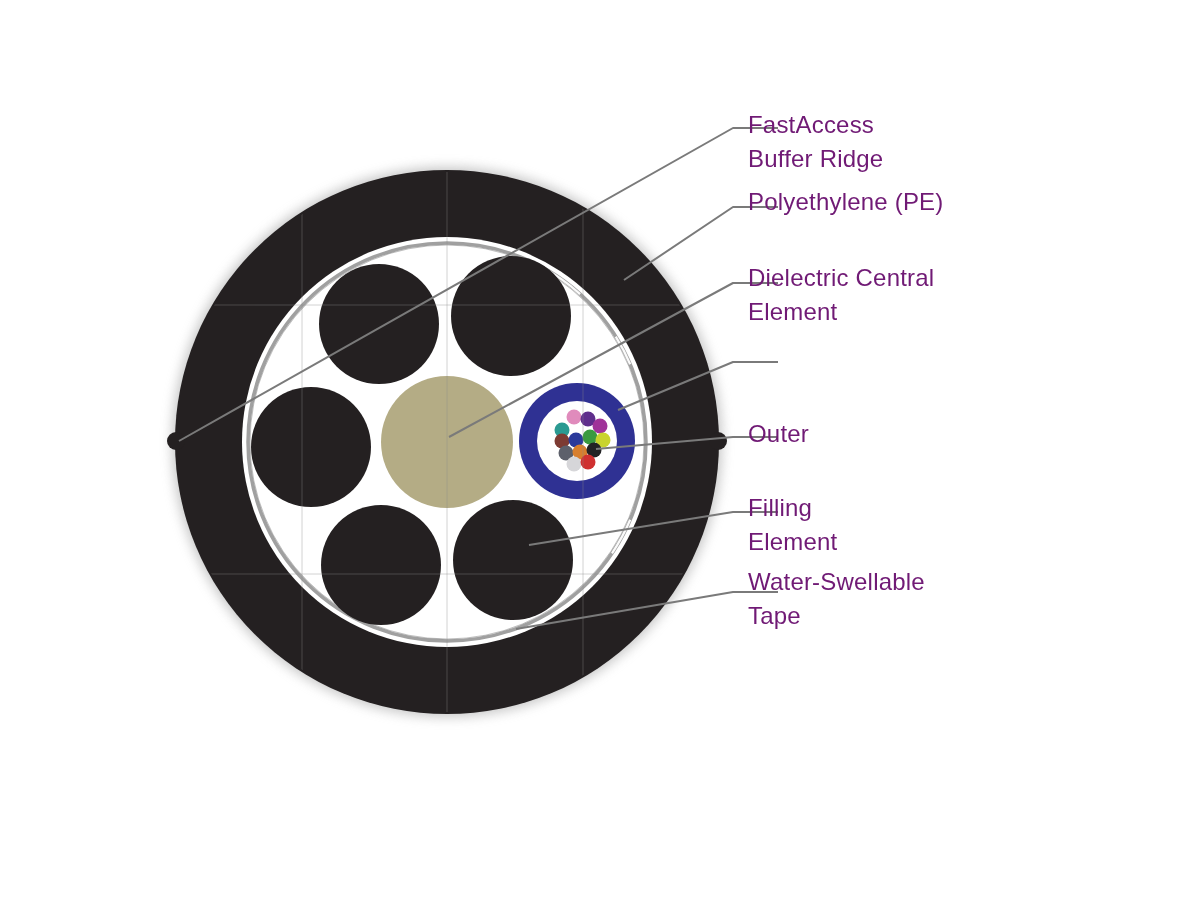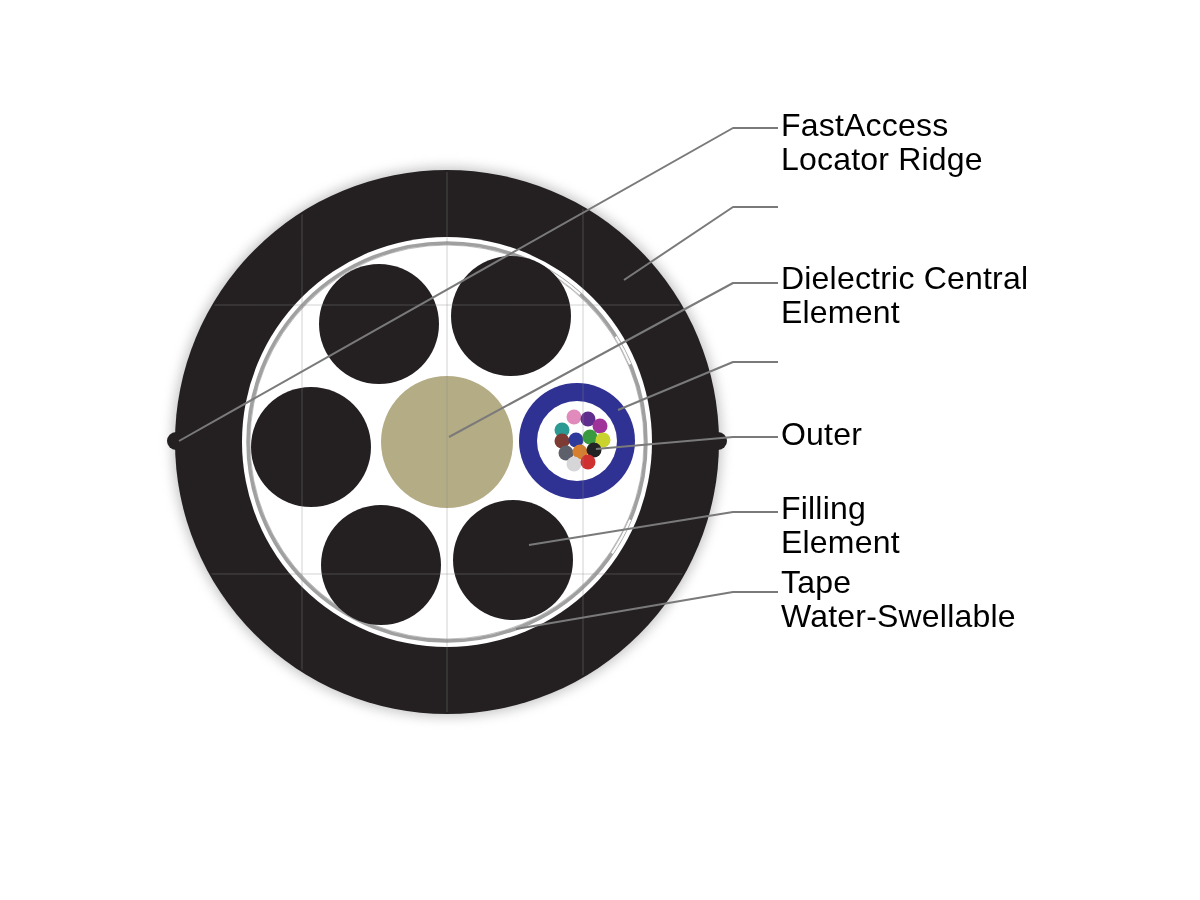--- a/index.html
+++ b/index.html
@@ -7,24 +7,24 @@
     position:relative;
     width:1200px;height:900px;
     background:#ffffff;
     overflow:hidden;
     font-family:"Liberation Sans", sans-serif;
   }
   #diagram{position:absolute;left:0;top:0;width:1200px;height:900px;}
   .labels{position:absolute;left:0;top:0;width:1200px;height:900px;pointer-events:none;}
   .label{
     position:absolute;
-    left:781px;
-    font-size:32px;
+    left:748px;
+    font-size:24px;
     line-height:34px;
-    color:#000000;
+    color:#701a75;
     letter-spacing:0.2px;
     white-space:nowrap;
   }
 </style>
 </head>
 <body>
 
 <div class="stage">
 
   <svg id="diagram" viewBox="0 0 1200 900">
@@ -83,34 +83,35 @@
         <polyline points="778,362 733,362 618,410" fill="none" stroke="#7a7a7a" stroke-width="2" stroke-linejoin="round"></polyline>
         <polyline points="778,437 733,437 596,449" fill="none" stroke="#7a7a7a" stroke-width="2" stroke-linejoin="round"></polyline>
         <polyline points="778,512 733,512 529,545" fill="none" stroke="#7a7a7a" stroke-width="2" stroke-linejoin="round"></polyline>
         <polyline points="778,592 733,592 516,629" fill="none" stroke="#7a7a7a" stroke-width="2" stroke-linejoin="round"></polyline>
       </g>
   </svg>
 
   <div class="labels">
     <div class="label" style="top:108px">
       <div>FastAccess</div>
-      <div>Locator Ridge</div>
+      <div>Buffer Ridge</div>
     </div>
     <div class="label" style="top:185px">
+      <div>Polyethylene (PE)</div>
     </div>
     <div class="label" style="top:261px">
       <div>Dielectric Central</div>
       <div>Element</div>
     </div>
     <div class="label" style="top:417px">
       <div>Outer</div>
     </div>
     <div class="label" style="top:491px">
       <div>Filling</div>
       <div>Element</div>
     </div>
     <div class="label" style="top:565px">
+      <div>Water-Swellable</div>
       <div>Tape</div>
-      <div>Water-Swellable</div>
     </div>
   </div>
 
 </div>
 
 </body></html>

